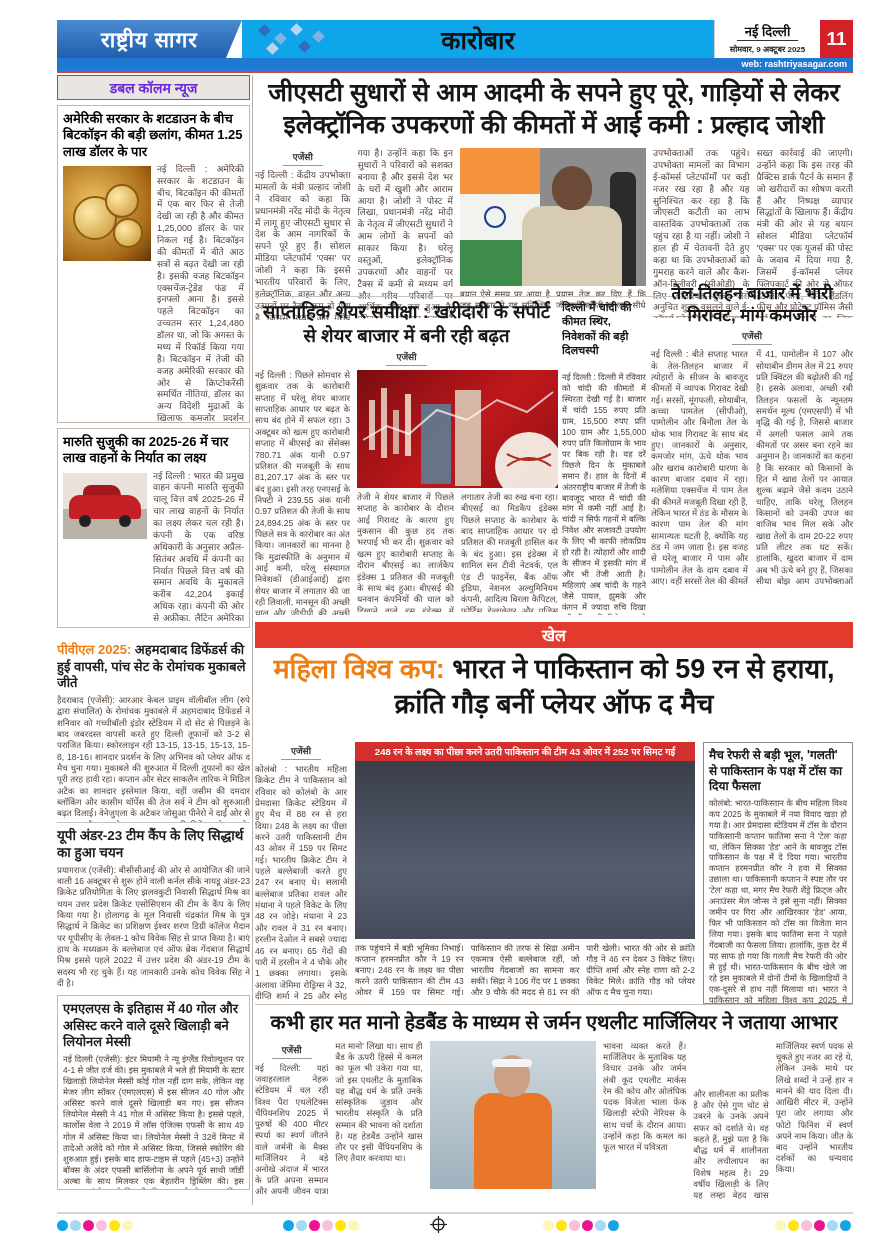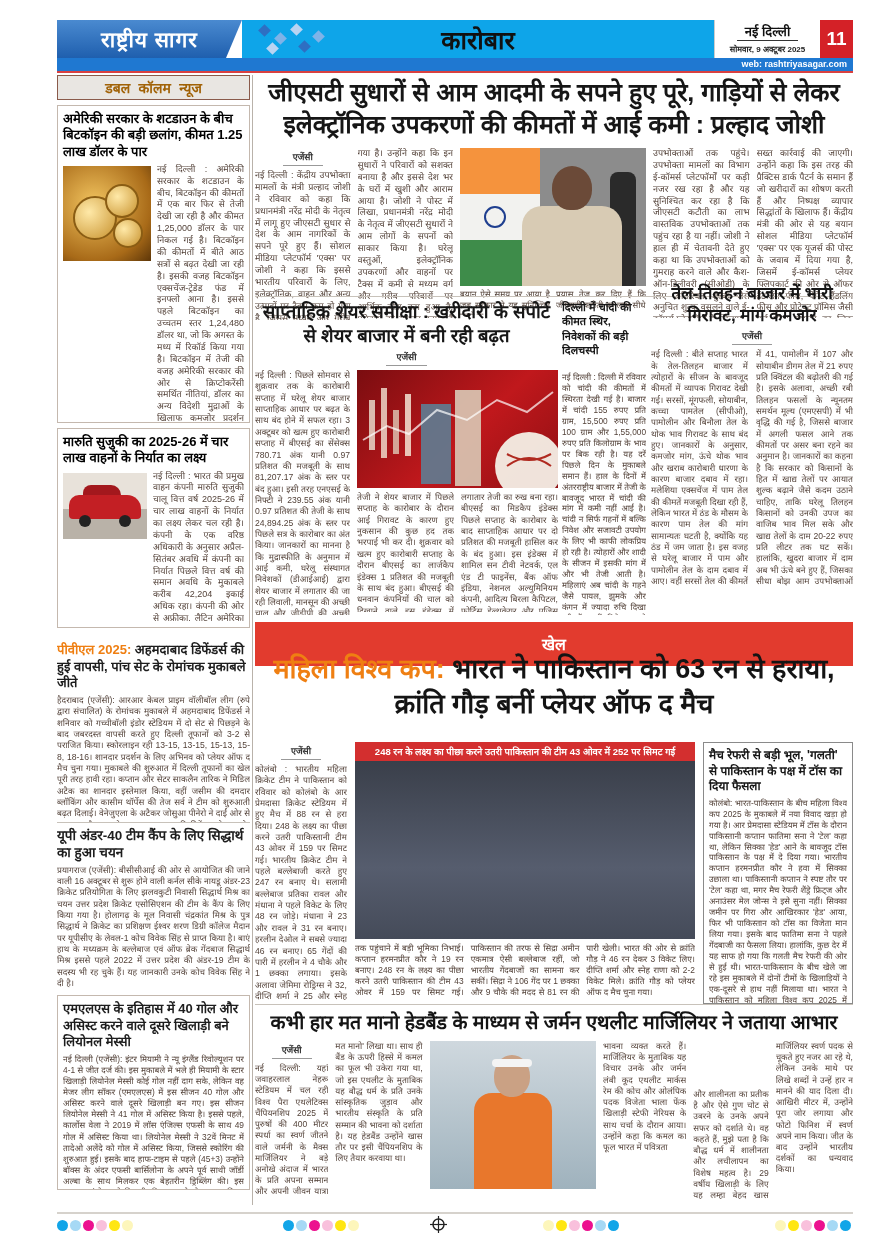--- a/index.html
+++ b/index.html
@@ -27,22 +27,22 @@
 
   
   .body-txt { font-size:9px; line-height:1.32; text-align:justify; overflow:hidden; }
   .byline { text-align:center; font-size:9px; font-weight:bold; color:#333; margin:2px 0 4px; }
   .byline span { display:inline-block; border-bottom:1px solid #999; padding:0 10px 2px; }
   .vrule { position:absolute; top:75px; left:252px; width:1px; height:1130px; background:#b9b2aa; }
   .hair { position:absolute; background:#c8c2ba; }
 
   
   .leftcol { position:absolute; left:57px; top:75px; width:193px; }
-  .dbox { background:#e9e6e2; border:1px solid #8a5a4a; color:#a16207; font-weight:bold; font-size:14px;
-          text-align:center; padding:2px 0;font-family:Liberation Mono, monospace; }
+  .dbox { background:#e9e6e2; border:1px solid #8a5a4a; color:#6d28d9; font-weight:bold; font-size:14px;
+          text-align:center; padding:2px 0; }
   .lc-art { border:1px solid #c4b8ae; margin-top:5px; padding:5px; overflow:hidden; }
   .lc-head { font-size:13px; line-height:1.25; font-weight:bold; color:#000000; margin-bottom:4px; }
   .lc-photo { float:left; margin:2px 6px 2px 0; }
   .bit-photo { width:88px; height:95px; background:radial-gradient(circle at 35% 40%,#f2c45f,#a86a18 70%,#5d3608); position:relative; }
   .coin { position:absolute; border-radius:50%; background:radial-gradient(circle at 35% 35%,#ffe9a8,#c8922e); border:2px solid #8a5d14; }
   .car-photo { width:84px; height:66px; background:linear-gradient(180deg,#e8e2da 55%,#b9b2a8 55%); position:relative; }
   .car-body { position:absolute; left:6px; top:22px; width:72px; height:24px; background:#c31f24; border-radius:10px 14px 4px 4px; }
   .car-top { position:absolute; left:20px; top:12px; width:38px; height:14px; background:#a3181d; border-radius:8px 10px 0 0; }
   .wheel { position:absolute; top:42px; width:12px; height:12px; border-radius:50%; background:#222; }
 
@@ -85,21 +85,21 @@
   .silver .body-txt { font-size:8.3px; height:258px; }
 
   
   .oil { position:absolute; left:651px; top:283px; width:202px; height:315px; overflow:hidden; }
   .oil-head { font-size:17px; line-height:1.3; font-weight:800; color:#161616; text-align:center; }
   .oil-cols { display:flex; gap:8px; margin-top:2px; }
   .oil-cols .col { flex:1; }
   .oil-cols .body-txt { font-size:8.6px; height:238px; }
 
   
-  .khel-banner { position:absolute; left:255px; top:622px; width:598px; height:44px; background:#e23b2e;
+  .khel-banner { position:absolute; left:255px; top:622px; width:598px; height:26px; background:#e23b2e;
                  color:#fff; font-size:16px; font-weight:bold; display:flex; align-items:center; justify-content:center; }
   .wc-head { position:absolute; left:255px; top:652px; width:598px; font-size:27px; line-height:1.3;
              font-weight:800; color:#141414; text-align:center; }
   .wc-row { position:absolute; left:255px; top:742px; width:598px; height:262px; display:flex; gap:8px; overflow:hidden; }
   .wc-c1 { width:92px; }
   .wc-center { width:340px; }
   .wc-capbar { background:#d32f2f; color:#fff; font-size:9.5px; font-weight:bold; text-align:center; padding:3px 2px; }
   .team { height:178px; background:linear-gradient(180deg,#3a3f4a,#565d6e 60%,#454b59); position:relative; overflow:hidden; }
   .player { position:absolute; bottom:0; }
   .pl-head { width:22px; height:22px; border-radius:50%; background:#7a5a44; margin:0 auto; }
@@ -182,21 +182,21 @@
     </div>
 
     <div class="lc-sport" style="margin-top:14px;height:180px">
       <div class="sp-head">
         <span class="kicker">पीवीएल 2025:</span><span> अहमदाबाद डिफेंडर्स की हुई वापसी, पांच सेट के रोमांचक मुकाबले जीते</span>
       </div>
       <div class="body-txt" style="height:140px;font-size:8.6px">हैदराबाद (एजेंसी): आरआर केबल प्राइम वॉलीबॉल लीग (रुपे द्वारा संचालित) के रोमांचक मुकाबले में अहमदाबाद डिफेंडर्स ने शनिवार को गच्चीबॉली इंडोर स्टेडियम में दो सेट से पिछड़ने के बाद जबरदस्त वापसी करते हुए दिल्ली तूफानों को 3-2 से पराजित किया। स्कोरलाइन रही 13-15, 13-15, 15-13, 15-8, 18-16। शानदार प्रदर्शन के लिए अभिनव को प्लेयर ऑफ द मैच चुना गया। मुकाबले की शुरुआत में दिल्ली तूफानों का खेल पूरी तरह हावी रहा। कप्तान और सेटर साकलैन तारिक ने मिडिल अटैक का शानदार इस्तेमाल किया, वहीं जसीम की दमदार ब्लॉकिंग और कासीम थॉर्पेस की तेज सर्व ने टीम को शुरुआती बढ़त दिलाई। वेनेजुएला के अटैकर जोसुआ पीनेरो ने दाईं ओर से लगातार स्मैश लगाते हुए, अहमदाबाद की डिफेंस को कमजोर किया। अनु जेम्स के सहयोग से दिल्ली ने शुरुआती दो सेट आसानी से अपने नाम किए। हालांकि तीसरे सेट से मुकाबले का रुख बदल गया। शॉन टी, जॉन के कोर्ट में उतरते ही अहमदाबाद ने नई ऊर्जा के साथ खेलना शुरू किया। उनके शानदार स्मैश और सुपर पॉइंट ने वापसी की नींव रखी। अभिनव की बैकलाइन पर एंट्री ने डिफेंस को मजबूती दी, जबकि अखिन की लगातार सफल ब्लॉक्स ने दिल्ली को रोक दिया। निर्णायक पांचवें सेट में मुकाबला रोमांचक हो गया। अंत में अहमदाबाद ने धैर्य बनाए रखा और 18-16 से निर्णायक सेट जीत लिया। इस जीत के साथ अहमदाबाद डिफेंडर्स ने न सिर्फ अंक तालिका में दो अहम अंक जोड़े बल्कि यह भी साबित किया कि प्राइम वॉलीबॉल लीग में अंतिम सीटी बजने तक कुछ भी संभव है।</div>
     </div>
 
     <div class="lc-sport" style="height:168px;border-top:1px solid #c8c2ba;padding-top:4px">
-      <div class="sp-head" style="font-size:13.5px">यूपी अंडर-40 टीम कैंप के लिए सिद्धार्थ का हुआ चयन</div>
+      <div class="sp-head" style="font-size:13.5px">यूपी अंडर-23 टीम कैंप के लिए सिद्धार्थ का हुआ चयन</div>
       <div class="body-txt" style="height:132px;font-size:8.6px">प्रयागराज (एजेंसी): बीसीसीआई की ओर से आयोजित की जाने वाली 16 अक्टूबर से शुरू होने वाली कर्नल सीके नायडू अंडर-23 क्रिकेट प्रतियोगिता के लिए झलवकुटी निवासी सिद्धार्थ मिश्र का चयन उत्तर प्रदेश क्रिकेट एसोसिएशन की टीम के कैंप के लिए किया गया है। होलागढ़ के मूल निवासी चंद्रकांत मिश्र के पुत्र सिद्धार्थ ने क्रिकेट का प्रशिक्षण ईश्वर शरण डिग्री कॉलेज मैदान पर यूपीसीए के लेवल-1 कोच विवेक सिंह से प्राप्त किया है। बाएं हाथ के मध्यक्रम के बल्लेबाज एवं ऑफ ब्रेक गेंदबाज सिद्धार्थ मिश्र इससे पहले 2022 में उत्तर प्रदेश की अंडर-19 टीम के सदस्य भी रह चुके हैं। यह जानकारी उनके कोच विवेक सिंह ने दी है।</div>
     </div>
 
     <div class="lc-art" style="height:195px">
       <div class="sp-head">एमएलएस के इतिहास में 40 गोल और असिस्ट करने वाले दूसरे खिलाड़ी बने लियोनल मेस्सी</div>
       <div class="body-txt" style="height:146px;font-size:8.4px">नई दिल्ली (एजेंसी): इंटर मियामी ने न्यू इंग्लैंड रिवोल्यूशन पर 4-1 से जीत दर्ज की। इस मुकाबले में भले ही मियामी के स्टार खिलाड़ी लियोनेल मेस्सी कोई गोल नहीं दाग सके, लेकिन वह मेजर लीग सॉकर (एमएलएस) में इस सीजन 40 गोल और असिस्ट करने वाले दूसरे खिलाड़ी बन गए। इस सीजन लियोनेल मेस्सी ने 41 गोल में असिस्ट किया है। इससे पहले, कार्लोस वेला ने 2019 में लॉस एंजिल्स एफसी के साथ 49 गोल में असिस्ट किया था। लियोनेल मेस्सी ने 32वें मिनट में तादेओ अलेंदे को गोल में असिस्ट किया, जिससे स्कोरिंग की शुरुआत हुई। इसके बाद हाफ-टाइम से पहले (45+3) उन्होंने बॉक्स के अंदर एफसी बार्सिलोना के अपने पूर्व साथी जॉर्डी अल्बा के साथ मिलकर एक बेहतरीन ड्रिब्लिंग की। इस शानदार संयोजन ने मियामी की बढ़त को दोगुना कर दिया। डोर टर्नमैन मेहमान टीम के लिए गोल करने वाले एकमात्र खिलाड़ी रहे, जिन्होंने 59वें मिनट में न्यू इंग्लैंड का खाता खोला। इसके एक मिनट बाद ही मेस्सी के असिस्ट की मदद से अलेंदे ने मुकाबले में अपना दूसरा गोल दागा। मैच के 63वें मिनट कुछ ही देर बाद अल्बा ने भी गोल दागकर मियामी को 4-1 से बढ़त दिलाई। मेस्सी के शानदार प्रदर्शन पर हेड कोच जेवियर मास्चेरानो ने खुशी जताते हुए कहा, उन्होंने हमें खिताब खेलने और फिर जीत दर्ज करने का मौका दिया।</div>
     </div>
   </div>
 
   <div class="gst">
@@ -275,21 +275,21 @@
       <div class="col body-txt">नई दिल्ली : बीते सप्ताह भारत के तेल-तिलहन बाजार में त्योहारों के सीजन के बावजूद कीमतों में व्यापक गिरावट देखी गई। सरसों, मूंगफली, सोयाबीन, कच्चा पामतेल (सीपीओ), पामोलीन और बिनौला तेल के थोक भाव गिरावट के साथ बंद हुए। जानकारों के अनुसार, कमजोर मांग, ऊंचे थोक भाव और खराब कारोबारी धारणा के कारण बाजार दबाव में रहा। मलेशिया एक्सचेंज में पाम तेल की कीमतें मजबूती दिखा रही हैं, लेकिन भारत में ठंड के मौसम के कारण पाम तेल की मांग सामान्यतः घटती है, क्योंकि यह ठंड में जम जाता है। इस वजह से घरेलू बाजार में पाम और पामोलीन तेल के दाम दबाव में आए। वहीं सरसों तेल की कीमतें भी आयातित रिफाइंड तेलों की तुलना में अधिक होने से इसकी मांग कमजोर रही। सरकार ने आयात शुल्क मूल्य में भी वृद्धि की है। सीपीओ के आयात शुल्क</div>
       <div class="col body-txt">में 41, पामोलीन में 107 और सोयाबीन डीगम तेल में 21 रुपए प्रति क्विंटल की बढ़ोतरी की गई है। इसके अलावा, अच्छी रबी तिलहन फसलों के न्यूनतम समर्थन मूल्य (एमएसपी) में भी वृद्धि की गई है, जिससे बाजार में अगली फसल आने तक कीमतों पर असर बना रहने का अनुमान है। जानकारों का कहना है कि सरकार को किसानों के हित में खाद्य तेलों पर आयात शुल्क बढ़ाने जैसे कदम उठाने चाहिए, ताकि घरेलू तिलहन किसानों को उनकी उपज का वाजिब भाव मिल सके और खाद्य तेलों के दाम 20-22 रुपए प्रति लीटर तक घट सकें। हालांकि, खुदरा बाजार में दाम अब भी ऊंचे बने हुए हैं, जिसका सीधा बोझ आम उपभोक्ताओं पर पड़ रहा है। सरसों तिलहन का थोक भाव समीक्षाधीन सप्ताह में गिरावट के साथ बंद हुआ, जबकि मूंगफली का भाव मांग न होने से कमजोर रहा।</div>
     </div>
   </div>
 
   <div class="khel-banner">
     <span>खेल</span>
   </div>
 
   <div class="wc-head">
-    <span class="kicker">महिला विश्व कप:</span><span> भारत ने पाकिस्तान को 63 रन से हराया, क्रांति गौड़ बनीं प्लेयर ऑफ द मैच</span>
+    <span class="kicker">महिला विश्व कप:</span><span> भारत ने पाकिस्तान को 59 रन से हराया, क्रांति गौड़ बनीं प्लेयर ऑफ द मैच</span>
   </div>
 
   <div class="wc-row">
     <div class="wc-c1">
       <div class="byline"><span>एजेंसी</span></div>
       <div class="body-txt" style="font-size:8.6px;height:236px">कोलंबो : भारतीय महिला क्रिकेट टीम ने पाकिस्तान को रविवार को कोलंबो के आर प्रेमदासा क्रिकेट स्टेडियम में हुए मैच में 88 रन से हरा दिया। 248 के लक्ष्य का पीछा करने उतरी पाकिस्तानी टीम 43 ओवर में 159 पर सिमट गई। भारतीय क्रिकेट टीम ने पहले बल्लेबाजी करते हुए 247 रन बनाए थे। सलामी बल्लेबाज प्रतिका रावल और मंधाना ने पहले विकेट के लिए 48 रन जोड़े। मंधाना ने 23 और रावल ने 31 रन बनाए। हरलीन देओल ने सबसे ज्यादा 46 रन बनाए। 65 गेंदों की पारी में हरलीन ने 4 चौके और 1 छक्का लगाया। इसके अलावा जेमिमा रोड्रिग्स ने 32, दीप्ति शर्मा ने 25 और स्नेह राणा ने 20 रन बनाए। विकेटकीपर बल्लेबाज ऋचा घोष ने आखिरी ओवरों में 20 गेंद पर 2 छक्के और 3 चौके की मदद से नाबाद 35 रन बनाकर भारत को 247</div>
     </div>
     <div class="wc-center">
       <div class="wc-capbar">248 रन के लक्ष्य का पीछा करने उतरी पाकिस्तान की टीम 43 ओवर में 252 पर सिमट गई</div>
       <div class="team">

